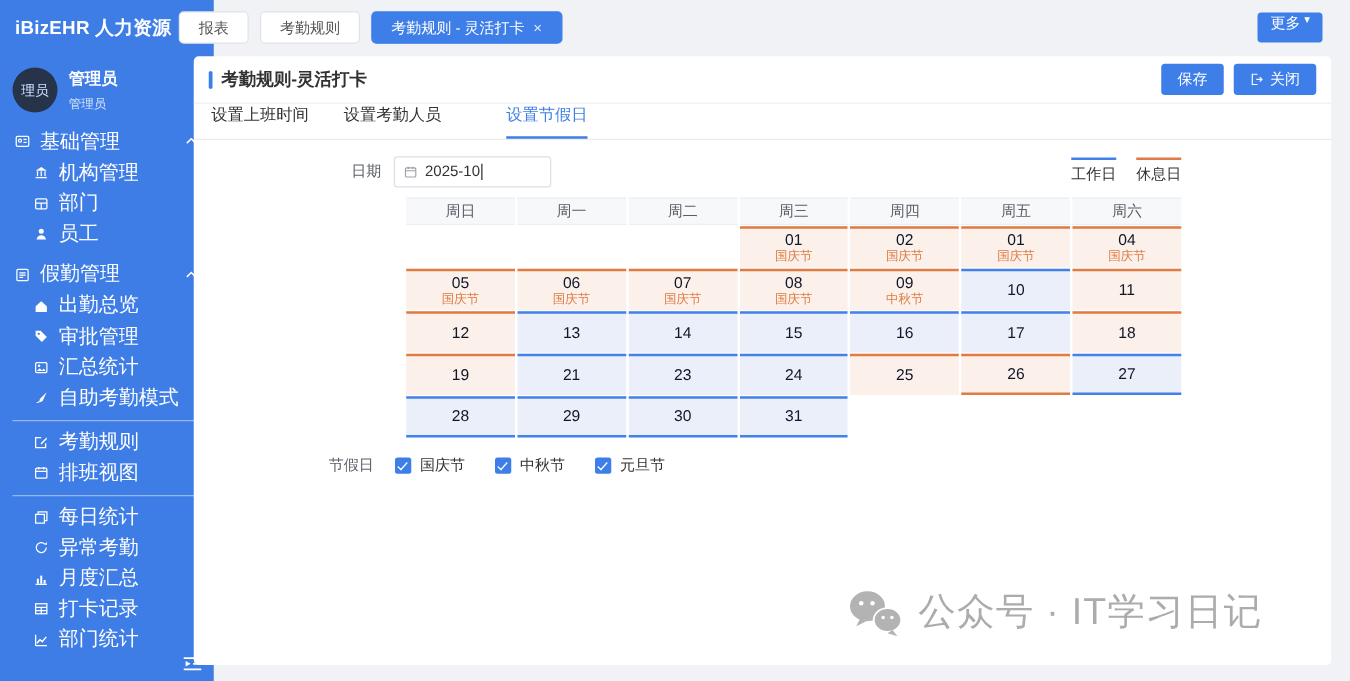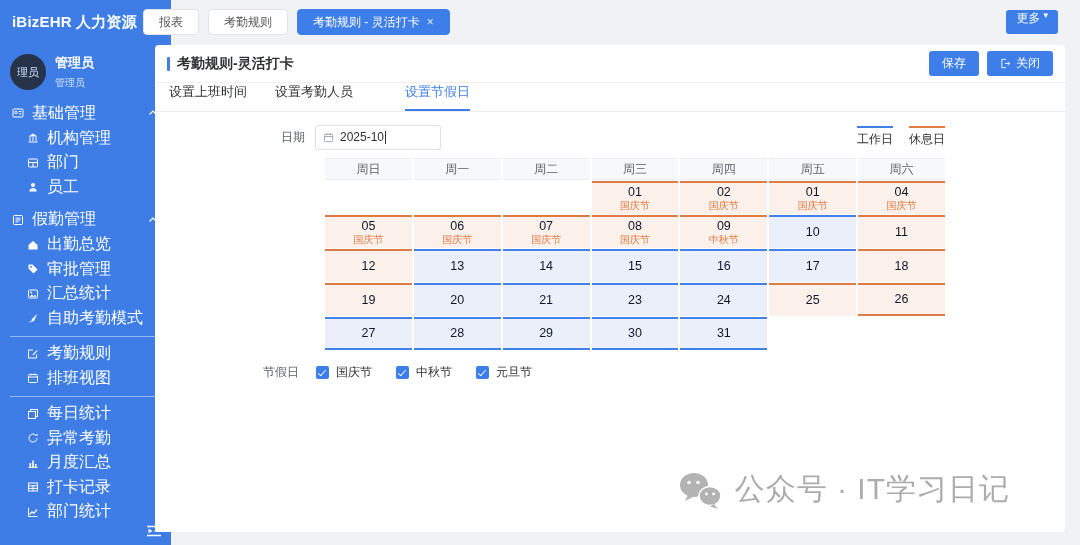--- a/index.html
+++ b/index.html
@@ -403,23 +403,20 @@
         <div class="dnum">17</div>
       </div>
     <div class="cell rest">
         <div class="dnum">18</div>
       </div>
 
     <div class="cell rest">
         <div class="dnum">19</div>
       </div>
     <div class="cell work">
-        <div class="dnum">20</div>
-      </div>
-    <div class="cell work">
         <div class="dnum">21</div>
       </div>
     <div class="cell work">
         <div class="dnum">23</div>
       </div>
     <div class="cell work">
         <div class="dnum">24</div>
       </div>
     <div class="cell rest">
         <div class="dnum">25</div>

